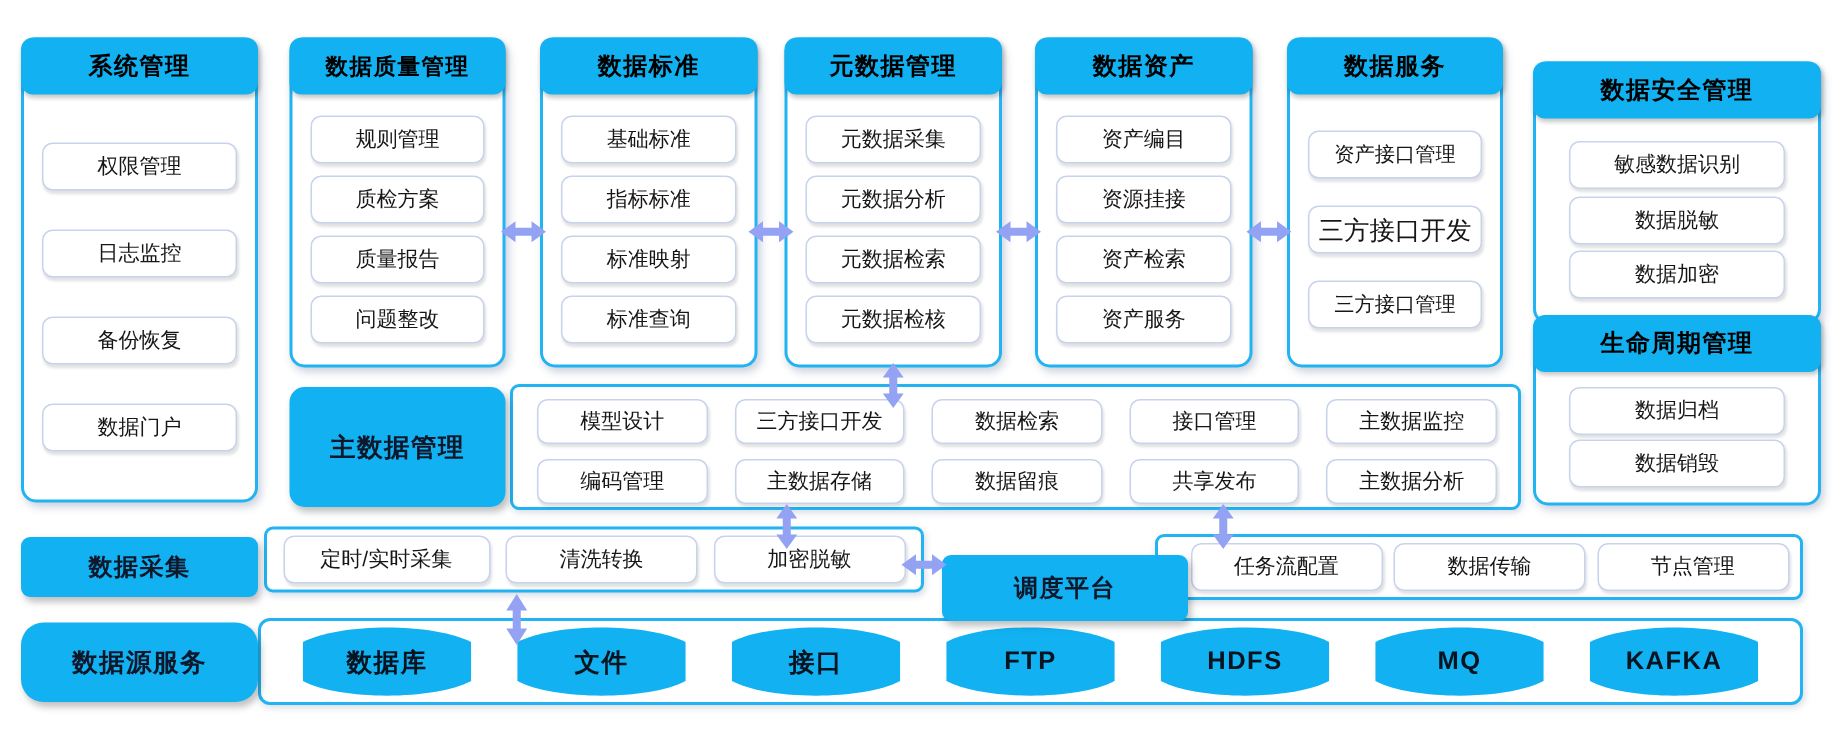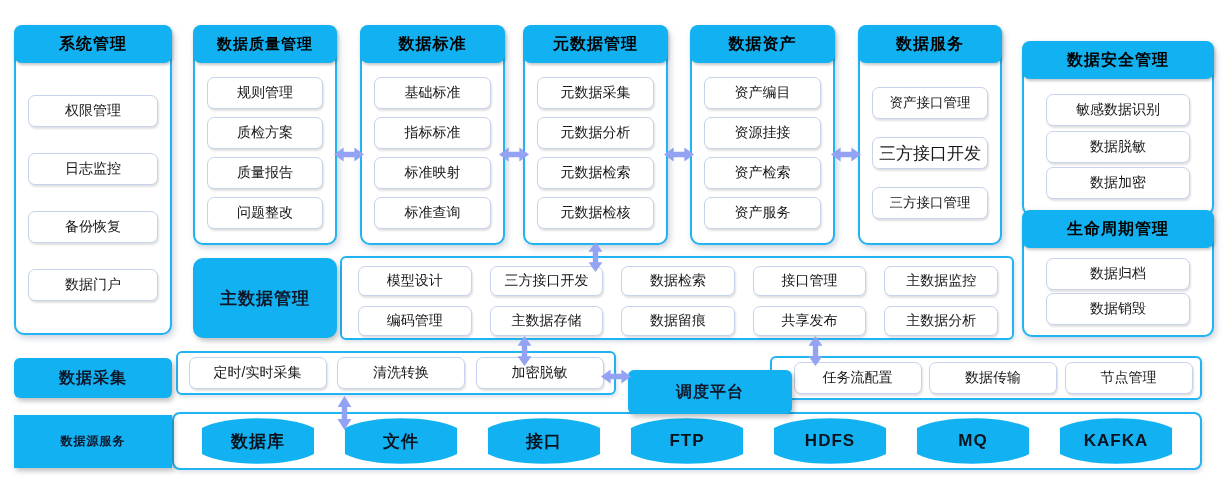--- a/index.html
+++ b/index.html
@@ -157,21 +157,21 @@
 
   <div class="bluebox" style="left:628px;top:370px;width:164px;height:44px;font-size:16px;border-radius:6px;text-align:right;">调度平台</div>
   <div class="wbox" style="left:770px;top:356px;width:432px;height:44px;">
     <div class="rowflex" style="padding-left:14px;">
       <div class="pitem">任务流配置</div>
       <div class="pitem">数据传输</div>
       <div class="pitem">节点管理</div>
     </div>
   </div>
 
-  <div class="bluebox" style="left:14px;top:415px;width:158px;height:53px;font-size:12px;border-radius:0;">数据源服务</div>
+  <div class="bluebox" style="left:14px;top:415px;width:158px;height:53px;font-size:17px;border-radius:15px;">数据源服务</div>
   <div class="wbox" style="left:172px;top:412px;width:1030px;height:58px;border-radius:8px;">
     <div class="rowflex">
       <div class="cyl">
         <svg viewBox="0 0 120 46" preserveAspectRatio="none" aria-hidden="true">
             <path d="M3,10 C28,-3 92,-3 117,10 L117,36 C92,49 28,49 3,36 Z" fill="#12b2f2"></path>
           </svg>
         <span>数据库</span>
       </div>
       <div class="cyl">
         <svg viewBox="0 0 120 46" preserveAspectRatio="none" aria-hidden="true">

